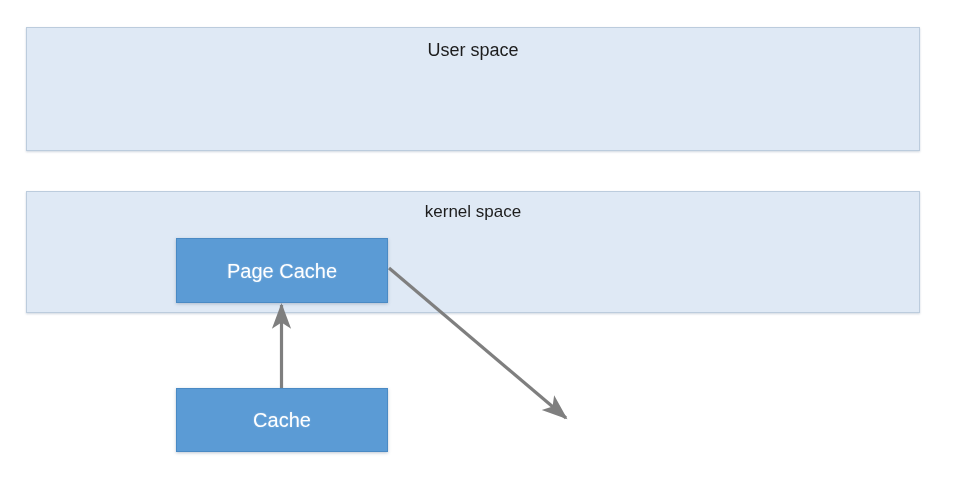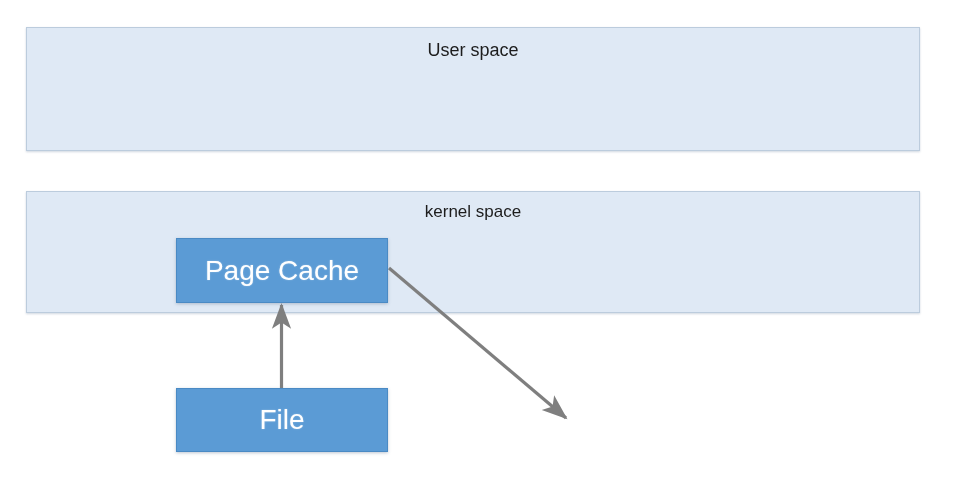--- a/index.html
+++ b/index.html
@@ -47,21 +47,21 @@
     background: #5b9bd5;
     border: 1px solid #4a8ac4;
     box-sizing: border-box;
     box-shadow: 0 1px 3px rgba(110,130,155,0.45);
     display: flex;
     align-items: center;
     justify-content: center;
   }
   .node-label {
     color: #ffffff;
-    font-size: 28px;
+    font-size: 20px;
     line-height: 30px;
     white-space: nowrap;
     text-shadow: 0 0 2px rgba(255,255,255,0.35);
   }
 
   #page-cache-box { left: 176px; top: 238px; width: 212px; height: 65px; z-index: 4; }
   #file-box       { left: 176px; top: 388px; width: 212px; height: 64px; z-index: 4; }
   #nic-box        { left: 569px; top: 388px; width: 214px; height: 64px; z-index: 4; }
 
   
@@ -98,17 +98,17 @@
     <line x1="281.5" y1="389" x2="281.5" y2="305" stroke="#7f7f7f" stroke-width="3.2" marker-end="url(#arrow-head)"></line>
 
     <line x1="389" y1="268" x2="566" y2="418" stroke="#7f7f7f" stroke-width="3.2" marker-end="url(#arrow-head)"></line>
   </svg>
 
   <div class="node-box" id="page-cache-box">
     <span class="node-label">Page Cache</span>
   </div>
 
   <div class="node-box" id="file-box">
-    <span class="node-label">File</span>
+    <span class="node-label">Cache</span>
   </div>
 
 
 </div>
 
 </body></html>

